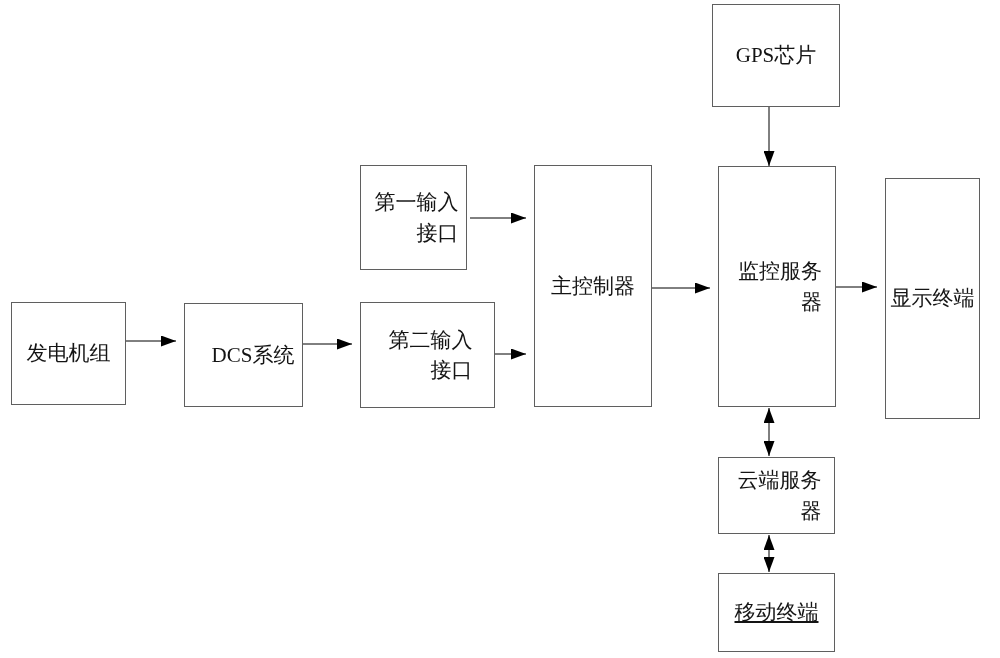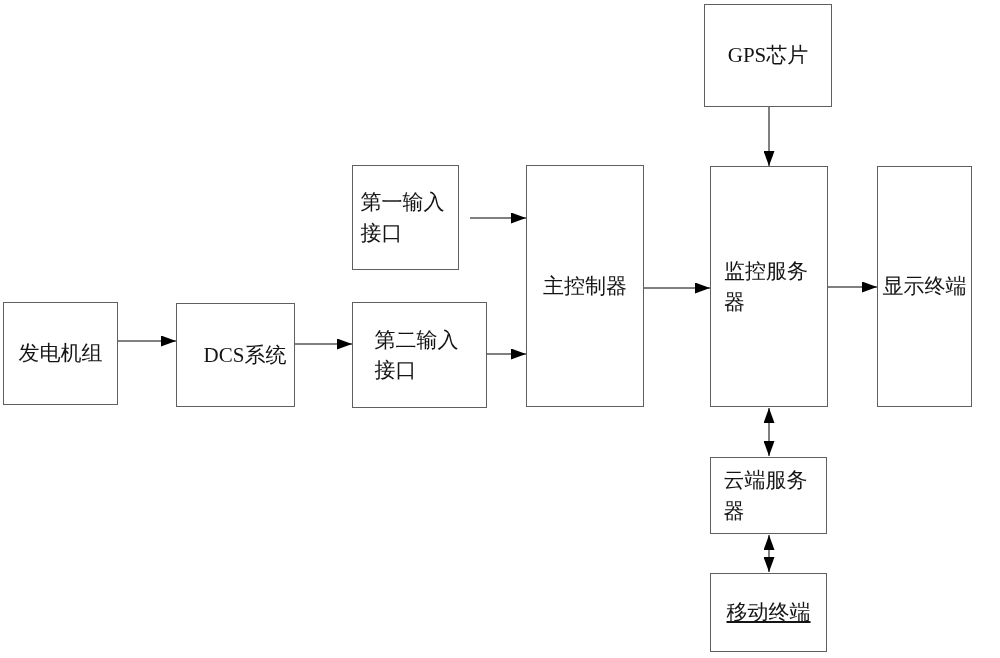--- a/index.html
+++ b/index.html
@@ -24,24 +24,25 @@
     pointer-events: none;
   }
   .box {
     position: absolute;
     box-sizing: border-box;
     border: 1px solid #5f5f5f;
     background: #ffffff;
     display: flex;
     align-items: center;
     justify-content: center;
-    text-align: left;
+    text-align: right;
     color: #141414;
     font-size: 21px;
     line-height: 1.45;
+    margin-left: 8px;
   }
   .box .lbl {
     display: inline-block;
     word-break: break-all;
   }
   .box .lbl.wrap4 {
     width: 90px; 
   }
 </style>
 </head>
@@ -108,21 +109,21 @@
   </div>
 
   <div class="box" style="left:704px; top:4px; width:128px; height:103px;">
     <span class="lbl">GPS芯片</span>
   </div>
 
   <div class="box" style="left:710px; top:166px; width:118px; height:241px;">
     <span class="lbl wrap4">监控服务器</span>
   </div>
 
-  <div class="box" style="left:877px; top:166px; width:95px; height:241px;">
+  <div class="box" style="left:877px; top:178px; width:95px; height:241px;">
     <span class="lbl">显示终端</span>
   </div>
 
   <div class="box" style="left:710px; top:457px; width:117px; height:77px;">
     <span class="lbl wrap4">云端服务器</span>
   </div>
 
   <div class="box" style="left:710px; top:573px; width:117px; height:79px;text-decoration:underline;">
     <span class="lbl">移动终端</span>
   </div>

